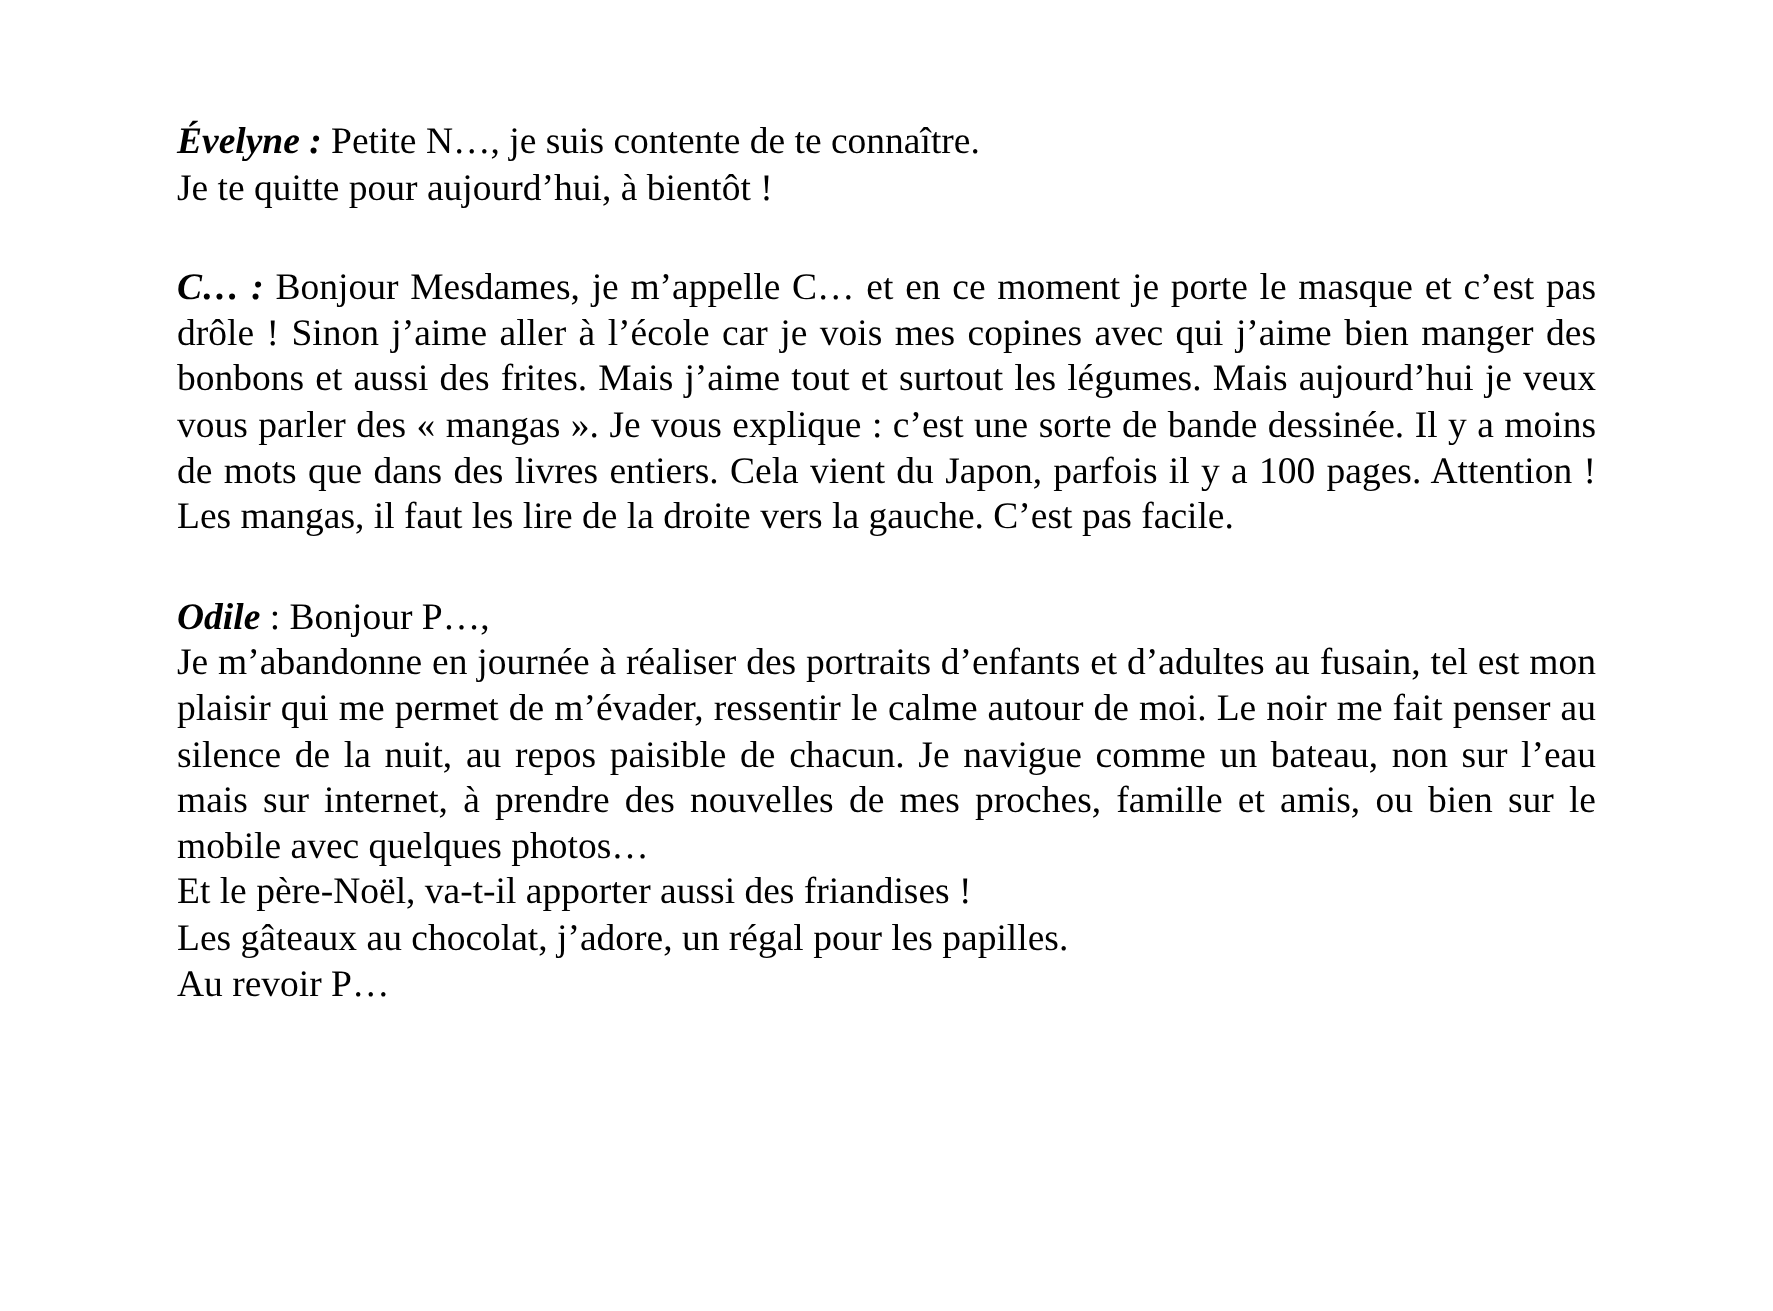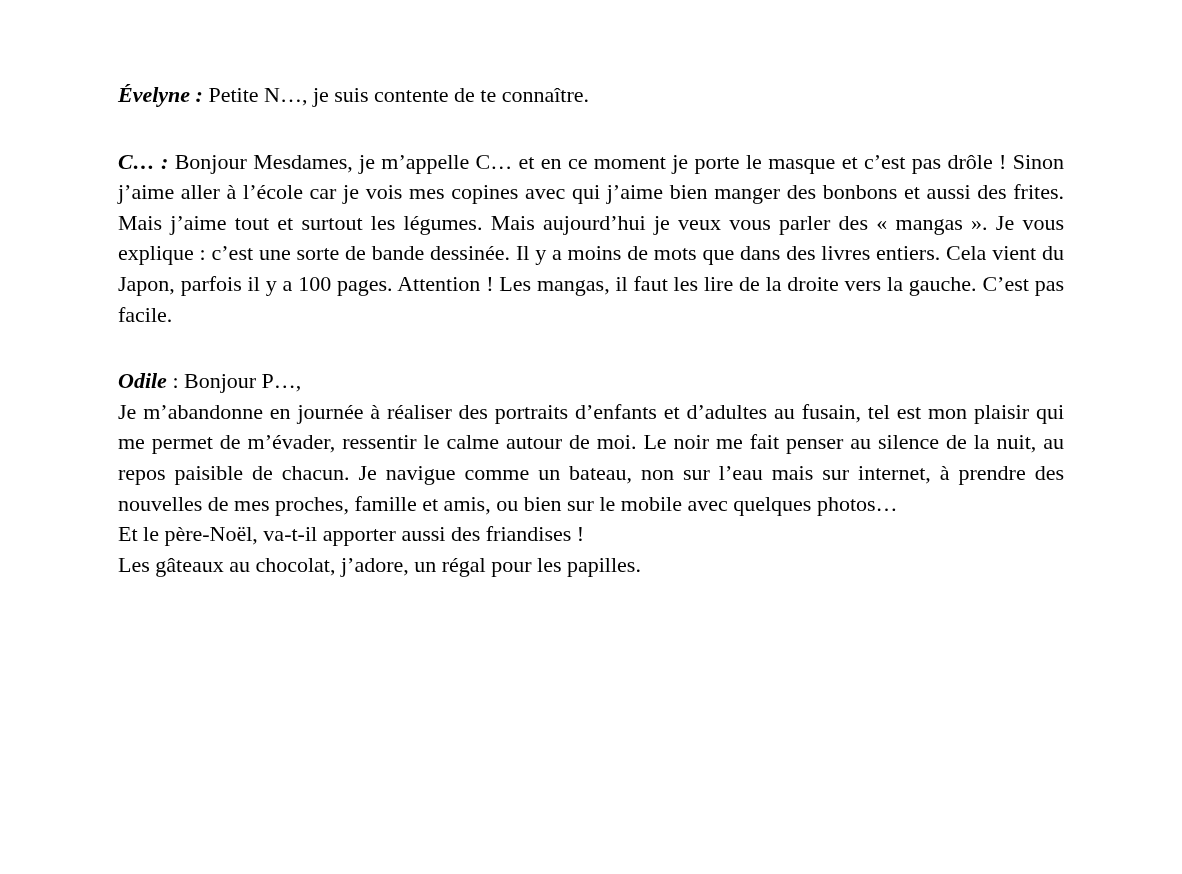--- a/index.html
+++ b/index.html
@@ -25,21 +25,21 @@
     width: 946px;
   }
   .block {
     margin: 0 0 36px 0;
   }
   .block:last-child {
     margin-bottom: 0;
     margin-top: 24px;
   }
   .para {
-    font-size: 22px;
+    font-size: 25px;
     line-height: 30.6px;
     margin: 0;
     text-align: left;
     hyphens: none;
   }
   .para.justify {
     text-align: justify;
     text-justify: inter-word;
   }
   .speaker {
@@ -52,27 +52,29 @@
   }
 </style>
 </head>
 <body>
 
 <div class="page">
   <div class="doc-body">
 
     <div class="block">
       <p class="para justify"><span class="speaker">Évelyne :</span><span> Petite N…, je suis contente de te connaître.</span></p>
+      <p class="para">Je te quitte pour aujourd’hui, à bientôt !</p>
     </div>
 
     <div class="block">
       <p class="para justify"><span class="speaker">C… :</span><span>  Bonjour Mesdames, je m’appelle C… et en ce moment je porte le masque et c’est pas drôle ! Sinon j’aime aller à l’école car je vois mes copines avec qui j’aime bien manger des bonbons et aussi des frites. Mais j’aime tout et surtout les légumes. Mais aujourd’hui je veux vous parler des « mangas ». Je vous explique : c’est une sorte de bande dessinée. Il y a moins de mots que dans des livres entiers. Cela vient du Japon, parfois il y a 100 pages. Attention ! Les mangas, il faut les lire de la droite vers la gauche. C’est pas facile.</span></p>
     </div>
 
     <div class="block">
       <p class="para"><span class="speaker-plain">Odile</span><span> : Bonjour P…,</span></p>
       <p class="para justify">Je m’abandonne en journée à réaliser des portraits d’enfants et d’adultes au fusain, tel est mon plaisir qui me permet de m’évader, ressentir le calme autour de moi. Le noir me fait penser au silence de la nuit, au repos paisible de chacun. Je navigue comme un bateau, non sur l’eau mais sur internet, à prendre des nouvelles de mes proches, famille et amis, ou bien sur le mobile avec quelques photos…</p>
       <p class="para">Et le père-Noël, va-t-il apporter aussi des friandises !</p>
       <p class="para">Les gâteaux au chocolat, j’adore, un régal pour les papilles.</p>
+      <p class="para">Au revoir P…</p>
     </div>
 
   </div>
 </div>
 
 </body></html>

